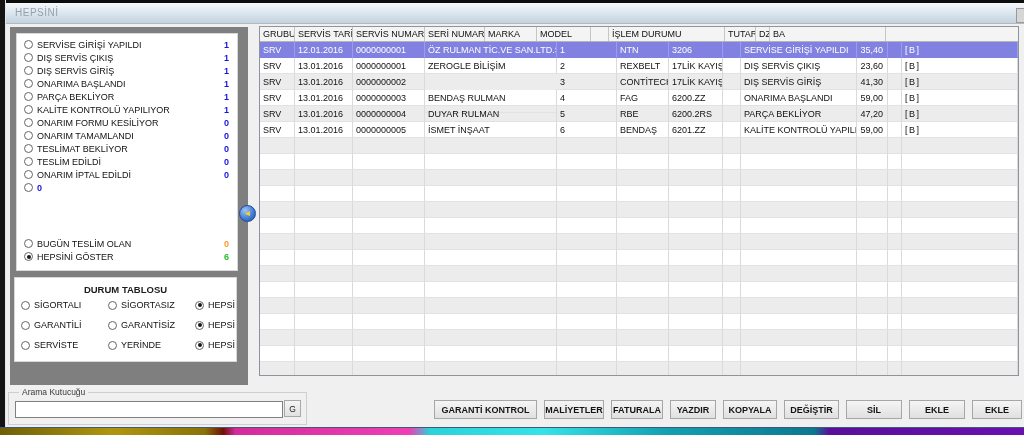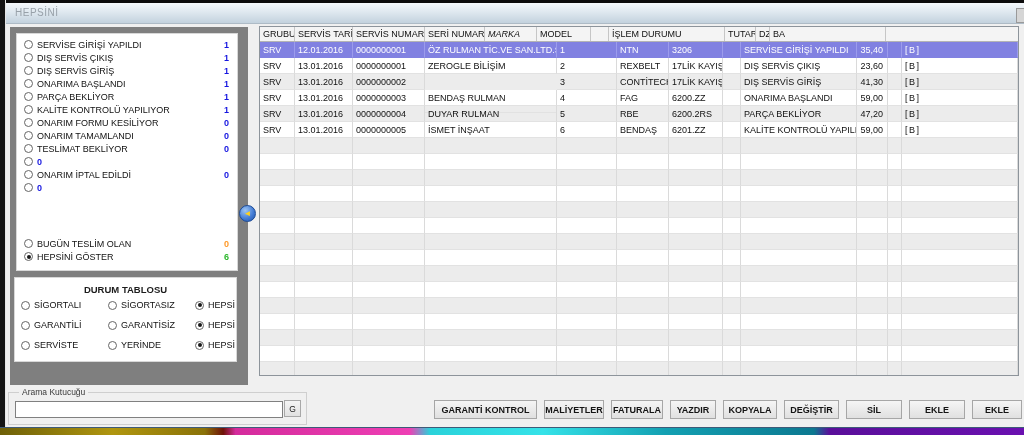--- a/index.html
+++ b/index.html
@@ -118,20 +118,21 @@
             <span class="lbl">ONARIM TAMAMLANDI</span>
             <span class="cnt" style="color: rgb(22, 22, 224);">0</span>
           </div>
           <div class="radio-row">
             <span class="radio"></span>
             <span class="lbl">TESLİMAT BEKLİYOR</span>
             <span class="cnt" style="color: rgb(22, 22, 224);">0</span>
           </div>
           <div class="radio-row">
             <span class="radio"></span>
+            <span class="lbl">TESLİM EDİLDİ</span>
             <span class="cnt" style="color: rgb(22, 22, 224);">0</span>
           </div>
           <div class="radio-row">
             <span class="radio"></span>
             <span class="lbl">ONARIM İPTAL EDİLDİ</span>
             <span class="cnt" style="color: rgb(22, 22, 224);">0</span>
           </div>
           <div class="radio-row">
             <span class="radio"></span>
             <span class="cnt" style="color: rgb(22, 22, 224);">0</span>
@@ -205,21 +206,21 @@
     <input class="search-input" type="text" value="" style="">
     <button class="g-btn">G</button>
   </div>
 
   <div class="table">
     <div class="thead" id="thead">
         <div class="th" style="width: 35px;">GRUBU</div>
         <div class="th" style="width: 58px;">SERVİS TARİHİ</div>
         <div class="th" style="width: 72px;">SERVİS NUMARASI</div>
         <div class="th" style="width: 60px;">SERİ NUMARASI</div>
-        <div class="th" style="width: 52px; font-style: italic;">MARKA</div>
+        <div class="th" style="width: 52px;">MARKA</div>
         <div class="th" style="width: 54px;">MODEL</div>
         <div class="th" style="width: 18px;"></div>
         <div class="th" style="width: 116px;">İŞLEM DURUMU</div>
         <div class="th" style="width: 31px;">TUTAR</div>
         <div class="th" style="width: 14px;">DZ</div>
         <div class="th" style="width: 116px;">BA</div>
       </div>
     <div id="tbody">
         <div class="tr selected">
           <div class="td" style="width: 35px;">SRV</div>

